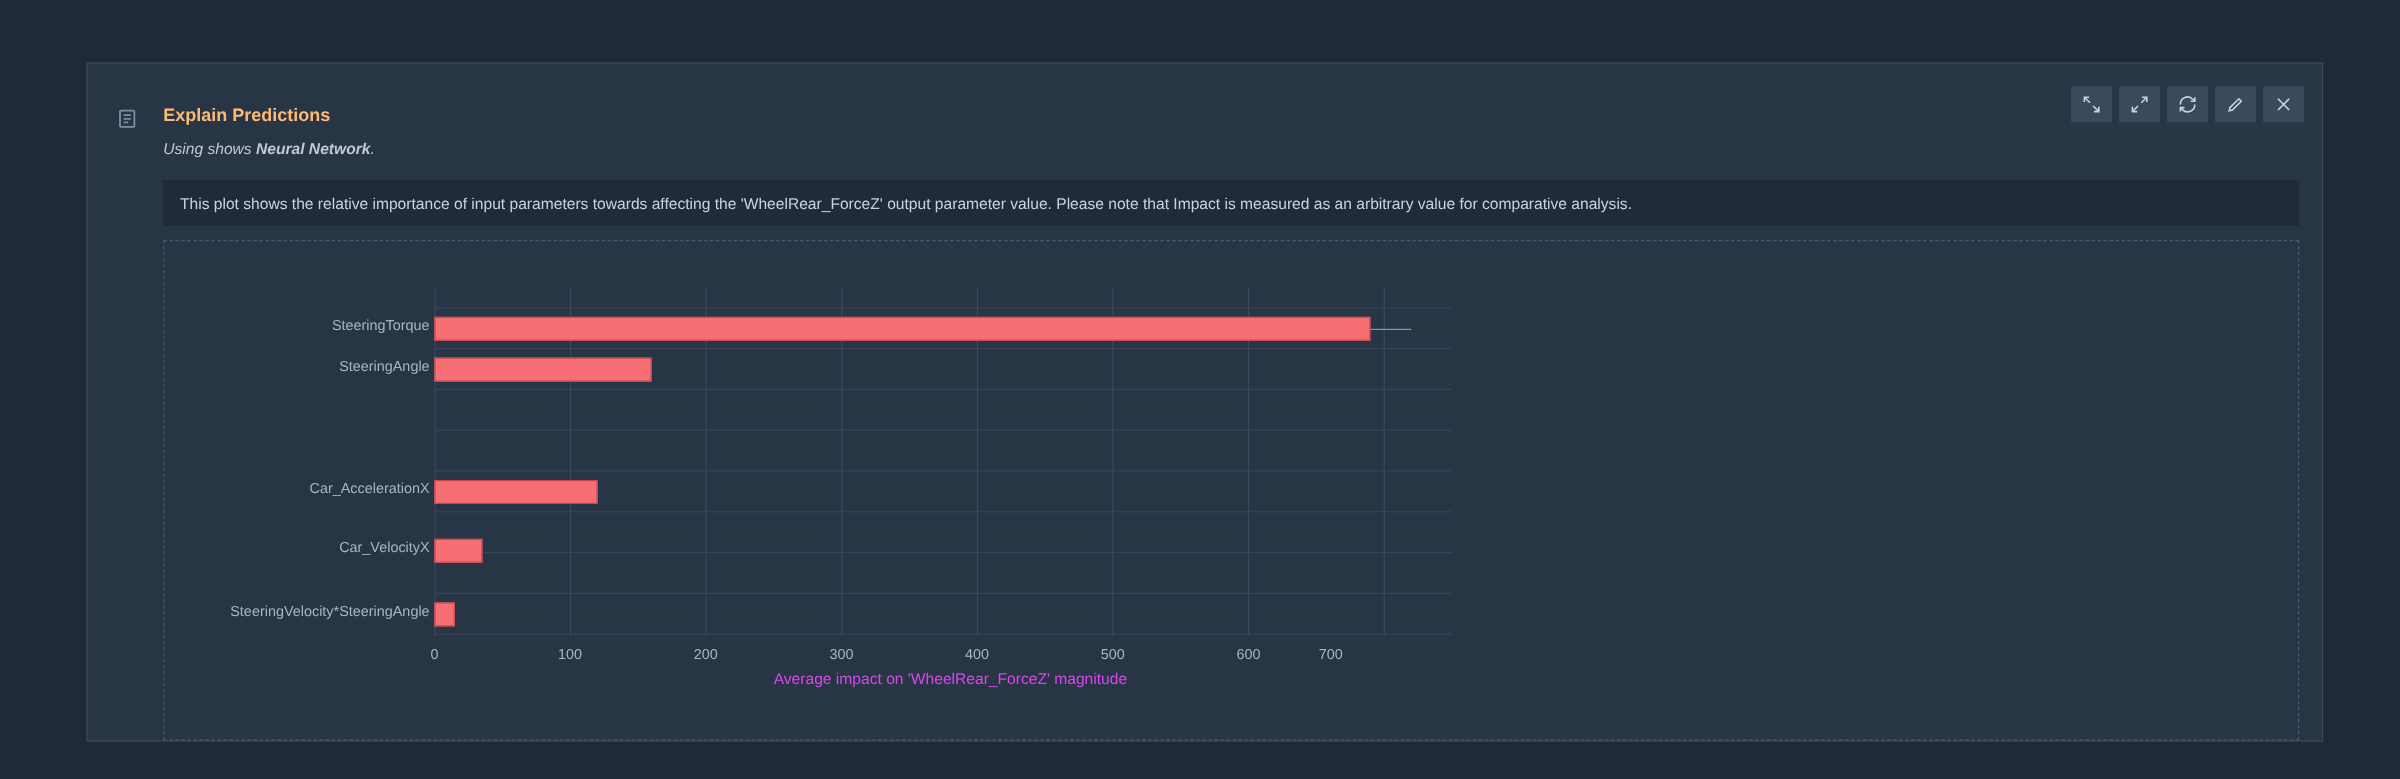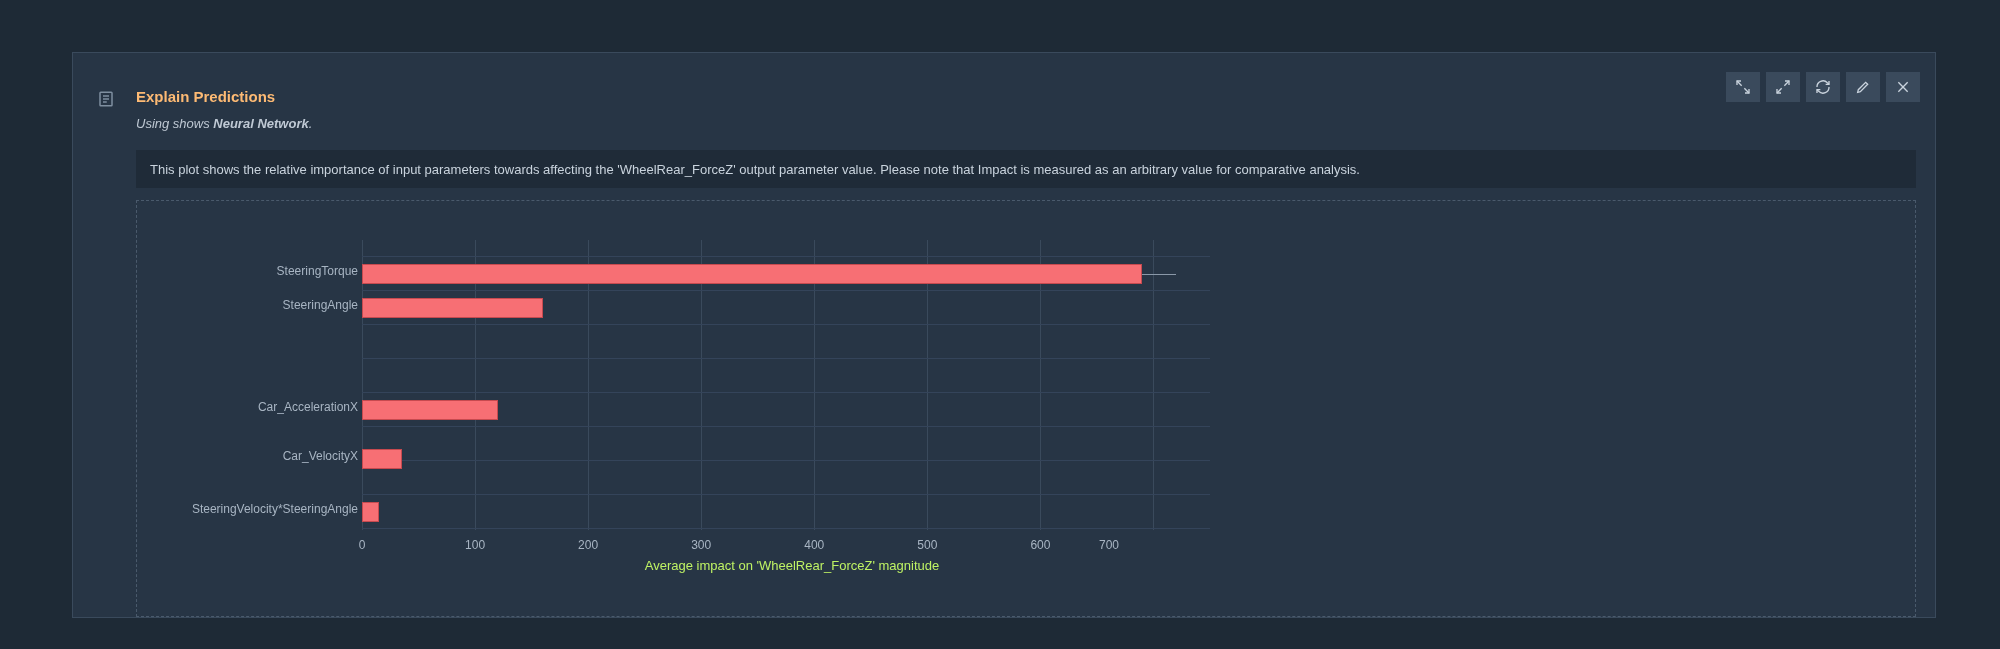--- a/index.html
+++ b/index.html
@@ -112,21 +112,21 @@
     text-align: center;
     color: #a8b5c3;
     font-size: 12px;
   }
   .xlabel {
     position: absolute;
     left: 362px;
     width: 860px;
     top: 558px;
     text-align: center;
-    color: #bef264;
+    color: #d946ef;
     font-size: 13px;
   }
   .row {
     position: absolute;
     height: 26px;
     left: 0;
     width: 100%;
   }
   .row .cat {
     position: absolute;

